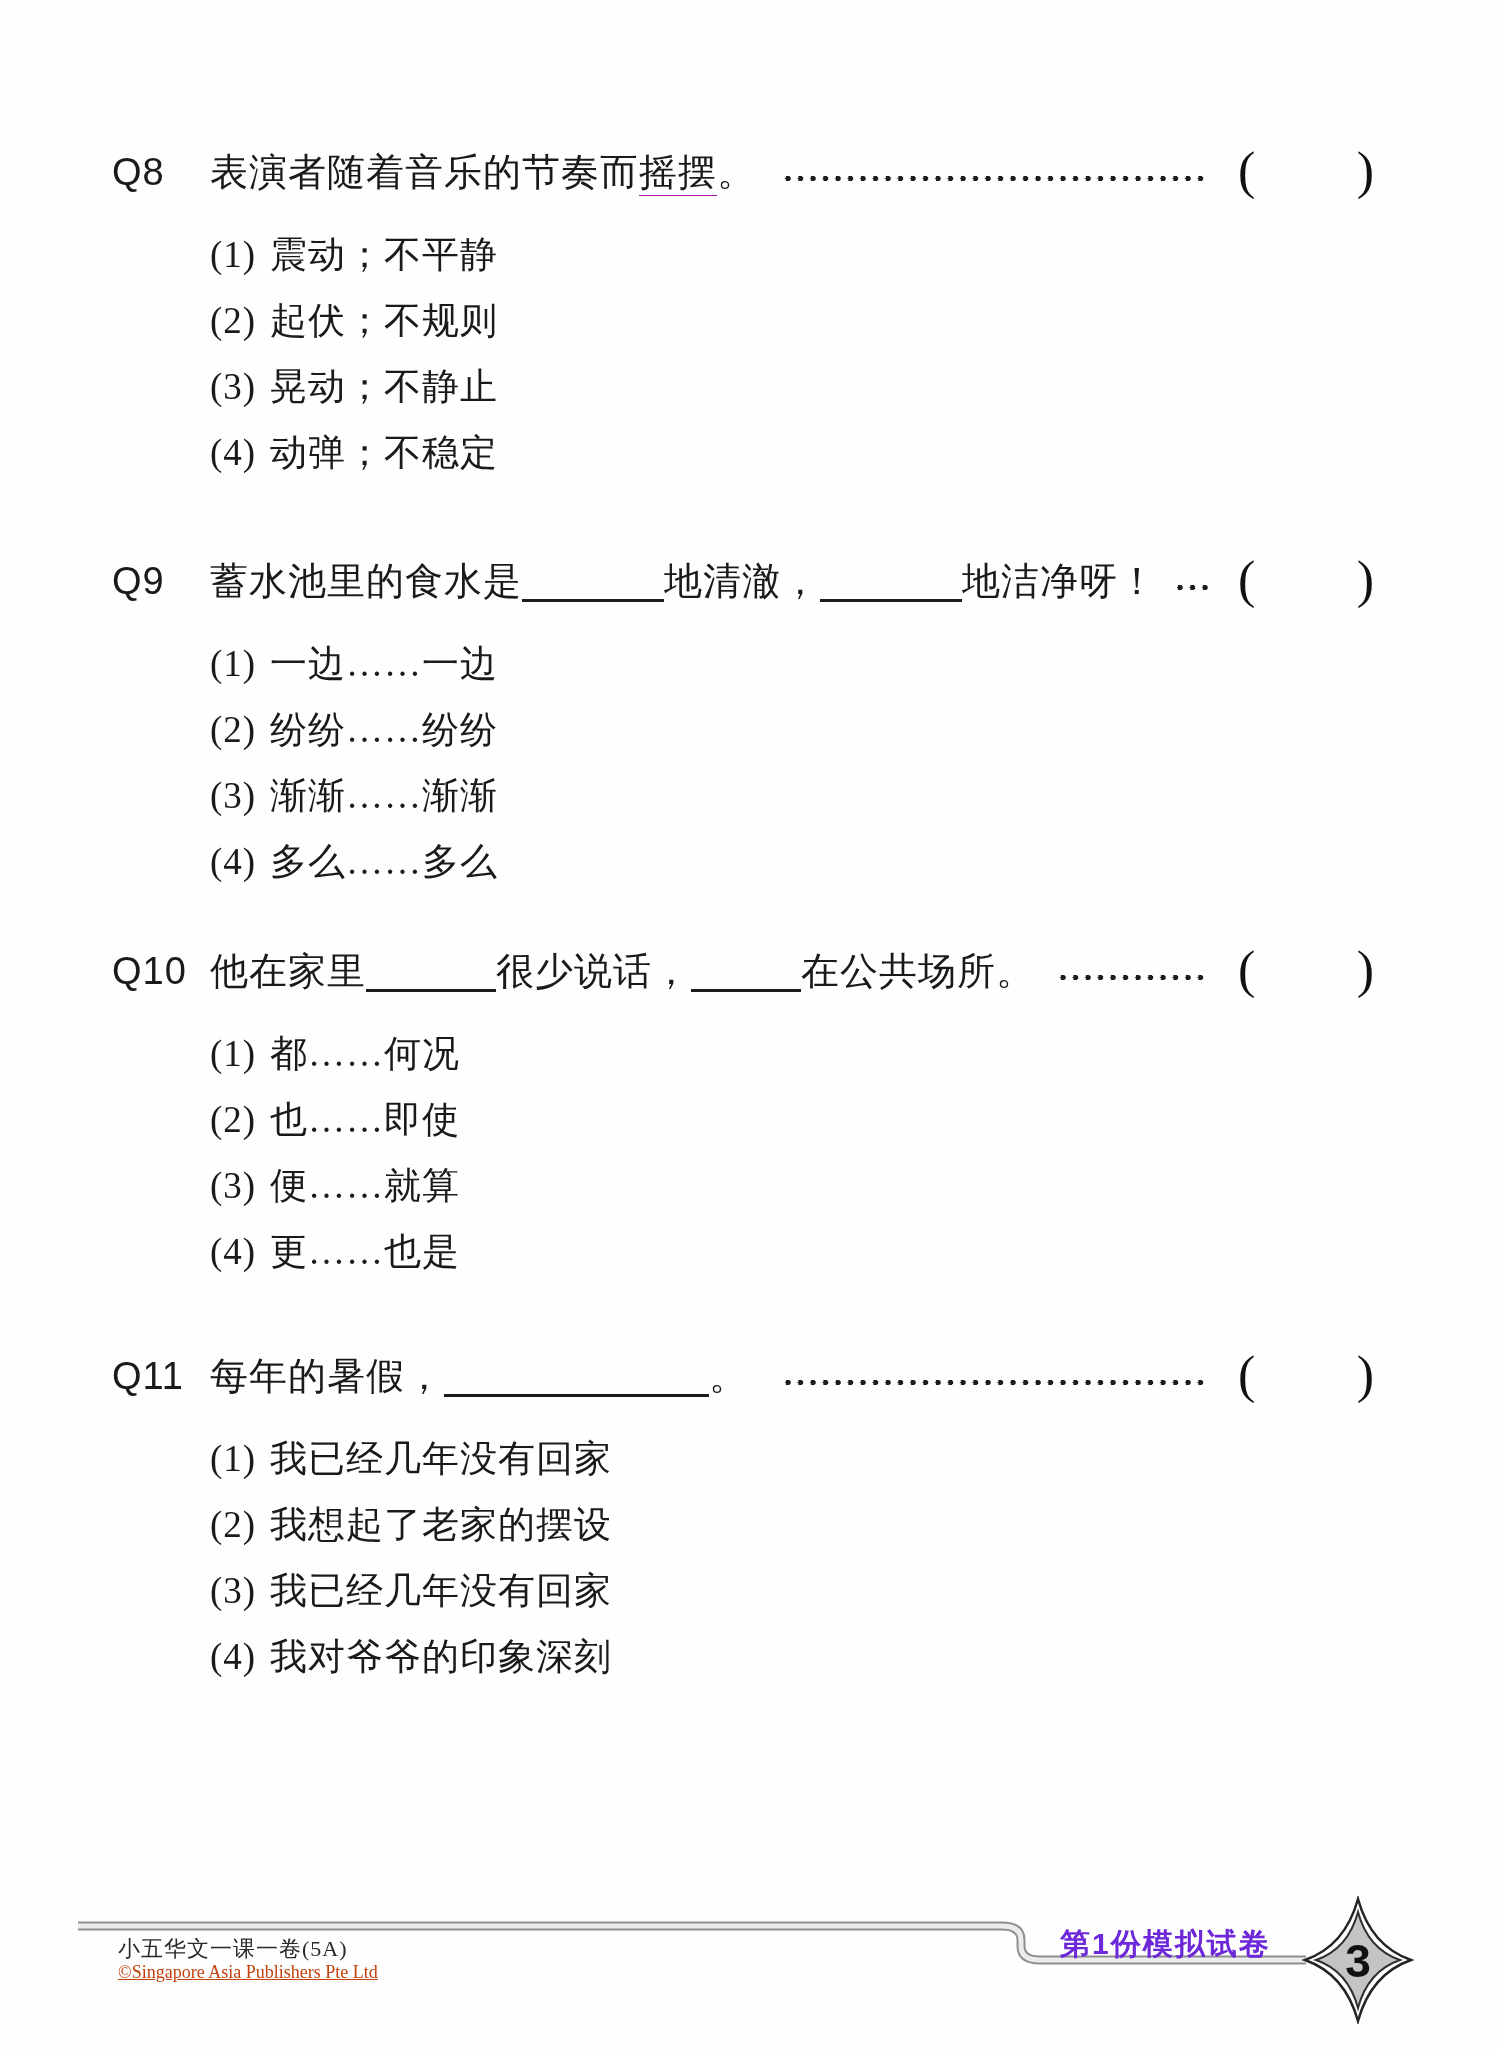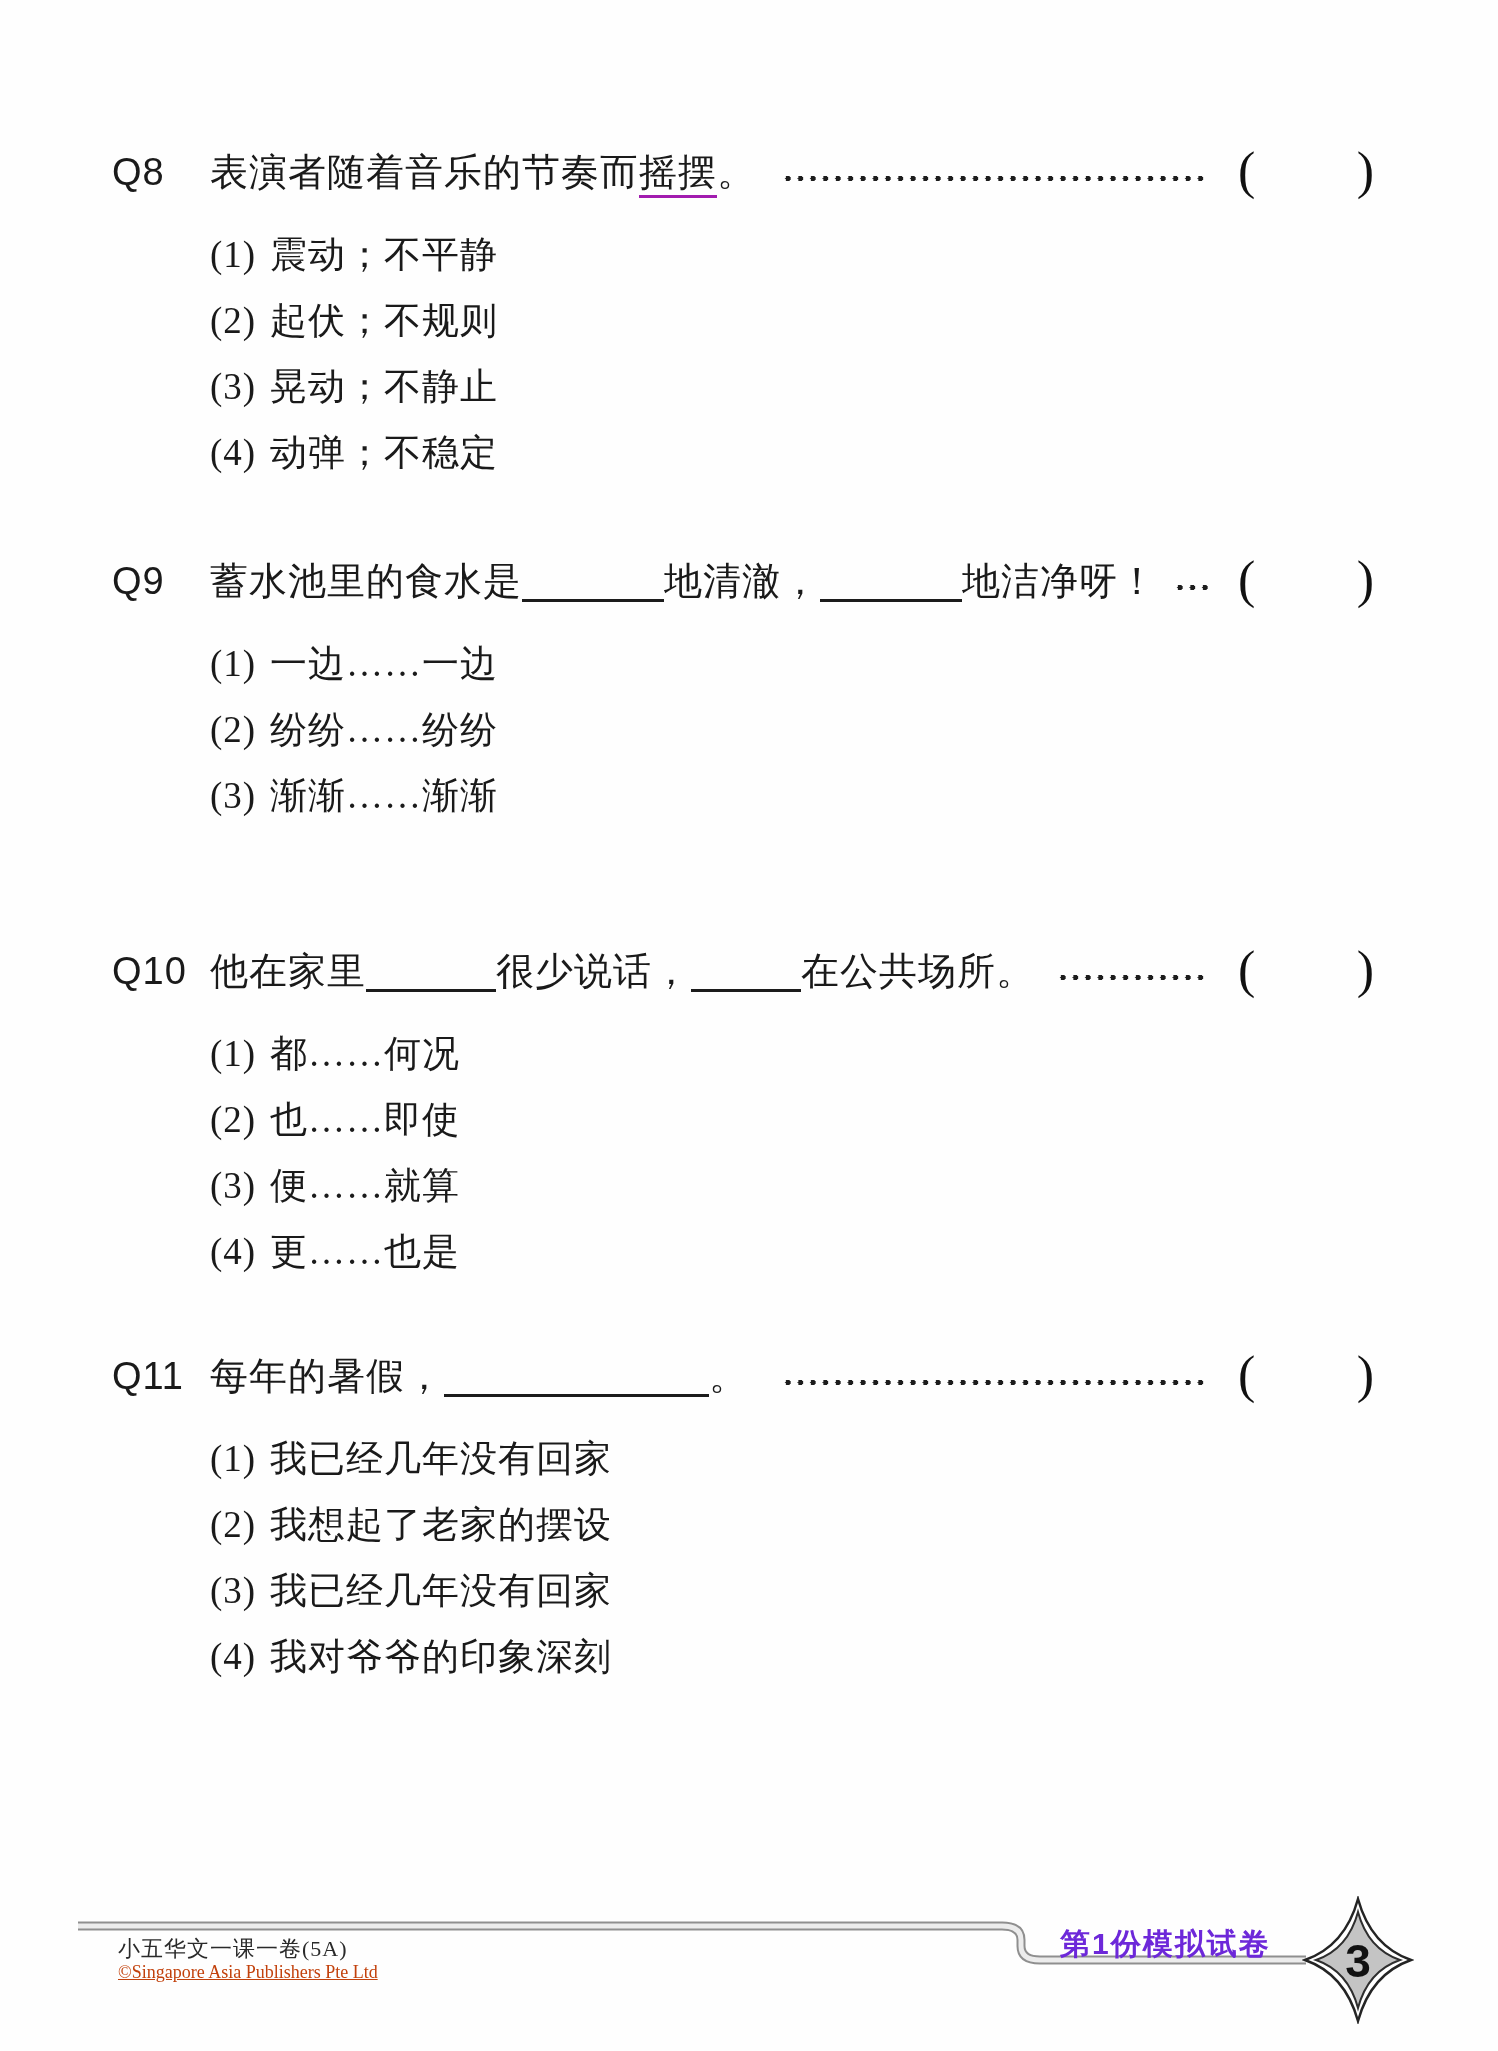--- a/index.html
+++ b/index.html
@@ -43,21 +43,21 @@
     letter-spacing: 1px;
   }
   .q-sentence { letter-spacing: 1px; }
   .blank {
     display: inline-block;
     height: 34px;
     border-bottom: 3px solid #1c1c1c;
     vertical-align: -8px;
   }
   .u-word {
-    border-bottom: 3px solid #a21caf;
+    border-bottom: 1px solid #a21caf;
     padding-bottom: 2px;
   }
 
   .leader {
     position: absolute;
     top: 26px;
     height: 13px;
     background-image: radial-gradient(circle at 6px 6.5px, #1c1c1c 0 2.6px, rgba(0,0,0,0) 2.8px);
     background-size: 12.5px 13px;
     background-repeat: repeat-x;
@@ -134,20 +134,21 @@
       </div>
       <div class="question q-idx-1">
         <div class="q-title"><span class="q-label">Q9</span><span class="q-sentence"><span>蓄水池里的食水是</span><span class="blank" style="width: 142px;"></span><span>地清澈，</span><span class="blank" style="width: 142px;"></span><span>地洁净呀！</span></span><div class="leader short"></div><div class="parens">
             <span>(</span>
             <span>)</span>
           </div></div>
         <div class="options">
           <div class="option"><span class="opt-num">(1)</span><span>一边……一边</span></div>
           <div class="option"><span class="opt-num">(2)</span><span>纷纷……纷纷</span></div>
           <div class="option"><span class="opt-num">(3)</span><span>渐渐……渐渐</span></div>
+          <div class="option"><span class="opt-num">(4)</span><span>多么……多么</span></div>
         </div>
       </div>
       <div class="question q-idx-2">
         <div class="q-title"><span class="q-label">Q10</span><span class="q-sentence"><span>他在家里</span><span class="blank" style="width: 130px;"></span><span>很少说话，</span><span class="blank" style="width: 110px;"></span><span>在公共场所。</span></span><div class="leader medium"></div><div class="parens">
             <span>(</span>
             <span>)</span>
           </div></div>
         <div class="options">
           <div class="option"><span class="opt-num">(1)</span><span>都……何况</span></div>
           <div class="option"><span class="opt-num">(2)</span><span>也……即使</span></div>

